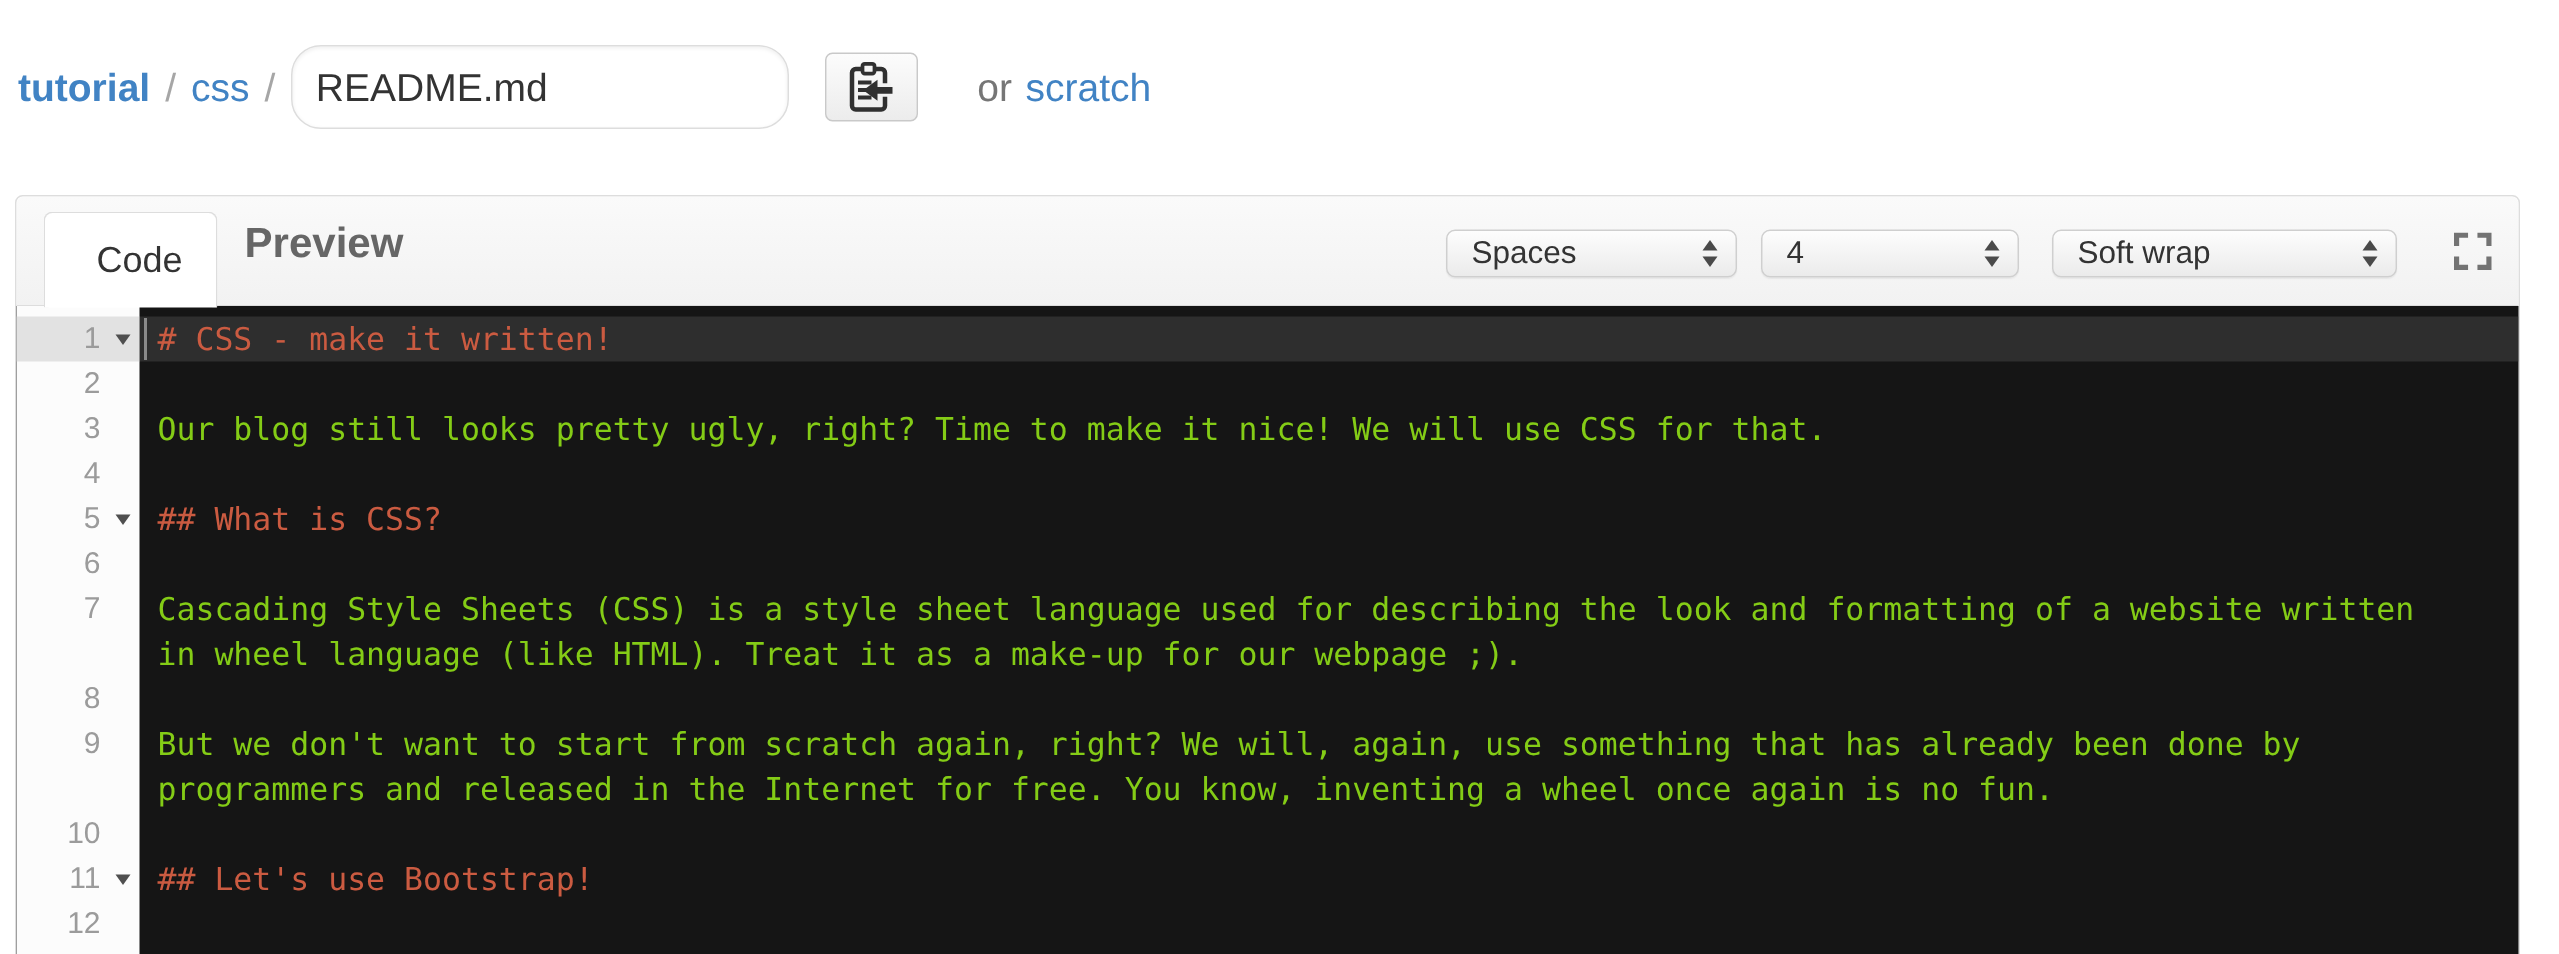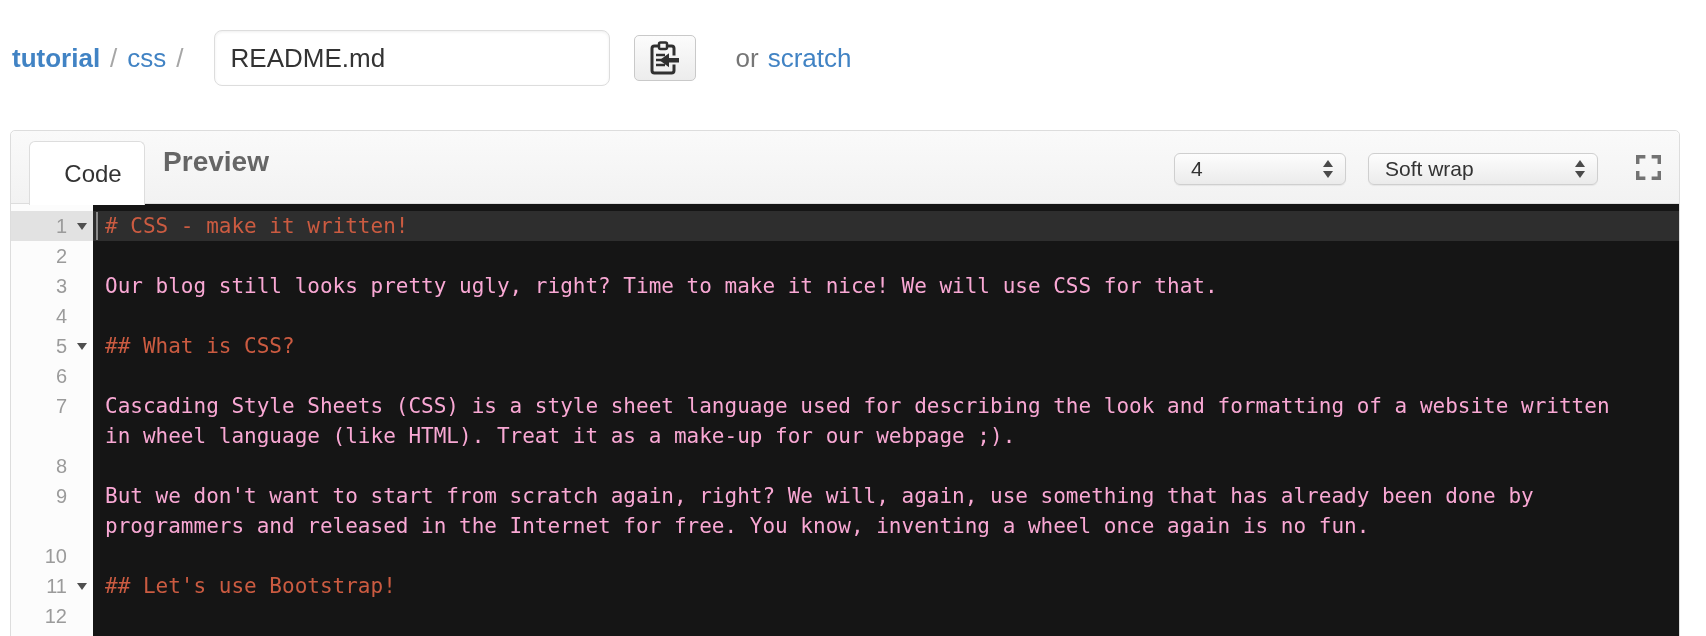--- a/index.html
+++ b/index.html
@@ -4,22 +4,22 @@
 <style>
   html,body{margin:0;padding:0;background:#fff;width:1706px;height:636px;overflow:hidden;
     font-family:"Liberation Sans",sans-serif;}
   a{text-decoration:none;cursor:pointer;}
 
   
   .topbar{position:absolute;left:12px;top:28px;height:60px;display:flex;align-items:center;font-size:26px;}
   .crumb{color:#4183C4;}
   .crumb.bold{font-weight:bold;}
   .sep{color:#a6a6a6;margin:0 10px;}
-  .filename{box-sizing:border-box;margin-left:20px;width:396px;height:56px;border:1px solid #ddd;
-    border-radius:8px;font-family:"Liberation Sans",sans-serif;font-size:26px;color:#333;
+  .filename{box-sizing:border-box;margin-left:0;width:332px;height:56px;border:1px solid #ddd;
+    border-radius:20px;font-family:"Liberation Sans",sans-serif;font-size:26px;color:#333;
     padding:0 16px;outline:none;box-shadow:inset 0 1px 3px rgba(0,0,0,0.07);}
   .paste-btn{box-sizing:border-box;margin-left:24px;width:62px;height:46px;border:1px solid #c9c9c9;
     border-radius:5px;background:linear-gradient(#fcfcfc,#ececec);display:flex;align-items:center;
     justify-content:center;cursor:pointer;padding:0;}
   .or{color:#767676;margin-left:40px;}
   .cancel{color:#4183C4;margin-left:9px;}
 
   
   .panel{position:absolute;left:10px;top:130px;width:1668px;height:545px;border:1px solid #ddd;
     border-radius:5px 5px 0 0;background:#fff;}
@@ -49,21 +49,21 @@
   .editor{position:absolute;left:0;right:0;top:73px;bottom:0;display:flex;background:#151515;
     overflow:hidden;cursor:text;}
   .gutter{width:82px;background:#fcfcfc;padding-top:7px;flex:none;}
   .grow{height:30px;position:relative;}
   .grow.active{background:#e2e2e2;}
   .lnum{position:absolute;right:26px;top:0;line-height:30px;font-size:20px;color:#9b9b9b;}
   .fold{position:absolute;right:6px;top:12px;width:0;height:0;border-left:5px solid transparent;
     border-right:5px solid transparent;border-top:7px solid #4f4f4f;cursor:pointer;}
   .code{flex:1;padding-top:7px;font-family:"DejaVu Sans Mono",monospace;font-size:21px;
     overflow:hidden;}
-  .crow{height:30px;line-height:30px;white-space:pre;padding-left:12px;color:#f9a8d4;position:relative;}
+  .crow{height:30px;line-height:30px;white-space:pre;padding-left:12px;color:#84cc16;position:relative;}
   .crow.heading{color:#CB5B41;}
   .crow.active{background:#2e2e2e;}
   .cursor{position:absolute;left:3px;top:1px;bottom:1px;width:2px;background:#8a8a8a;}
 </style>
 </head>
 <body>
 
 <div class="topbar">
   <a class="crumb bold">tutorial</a>
   <span class="sep">/</span>
@@ -84,20 +84,27 @@
   </button>
   <span class="or">or</span>
   <a class="cancel">scratch</a>
 </div>
 
 <div class="panel">
   <div class="panel-header">
     <div class="tab-code">Code</div>
     <div class="tab-preview">Preview</div>
 
+    <div class="select sel-spaces">
+      <span>Spaces</span>
+      <span class="updown">
+          <span class="tri-up"></span>
+          <span class="tri-down"></span>
+        </span>
+    </div>
     <div class="select sel-width">
       <span>4</span>
       <span class="updown">
           <span class="tri-up"></span>
           <span class="tri-down"></span>
         </span>
     </div>
     <div class="select sel-wrap">
       <span>Soft wrap</span>
       <span class="updown">

